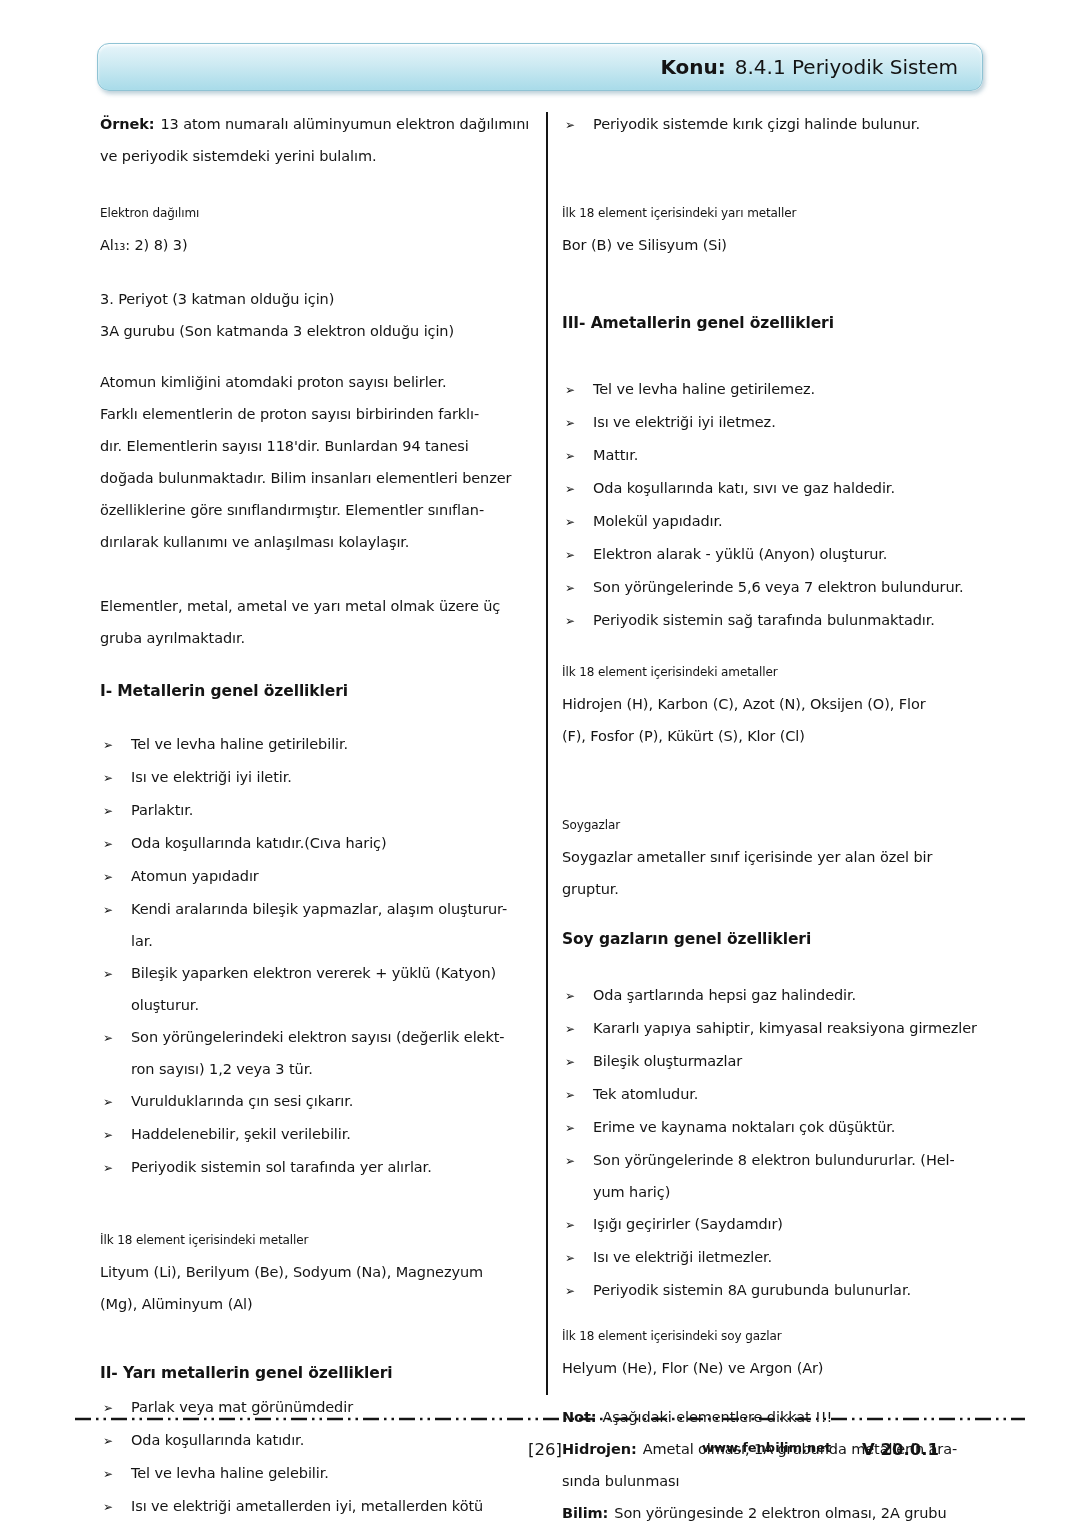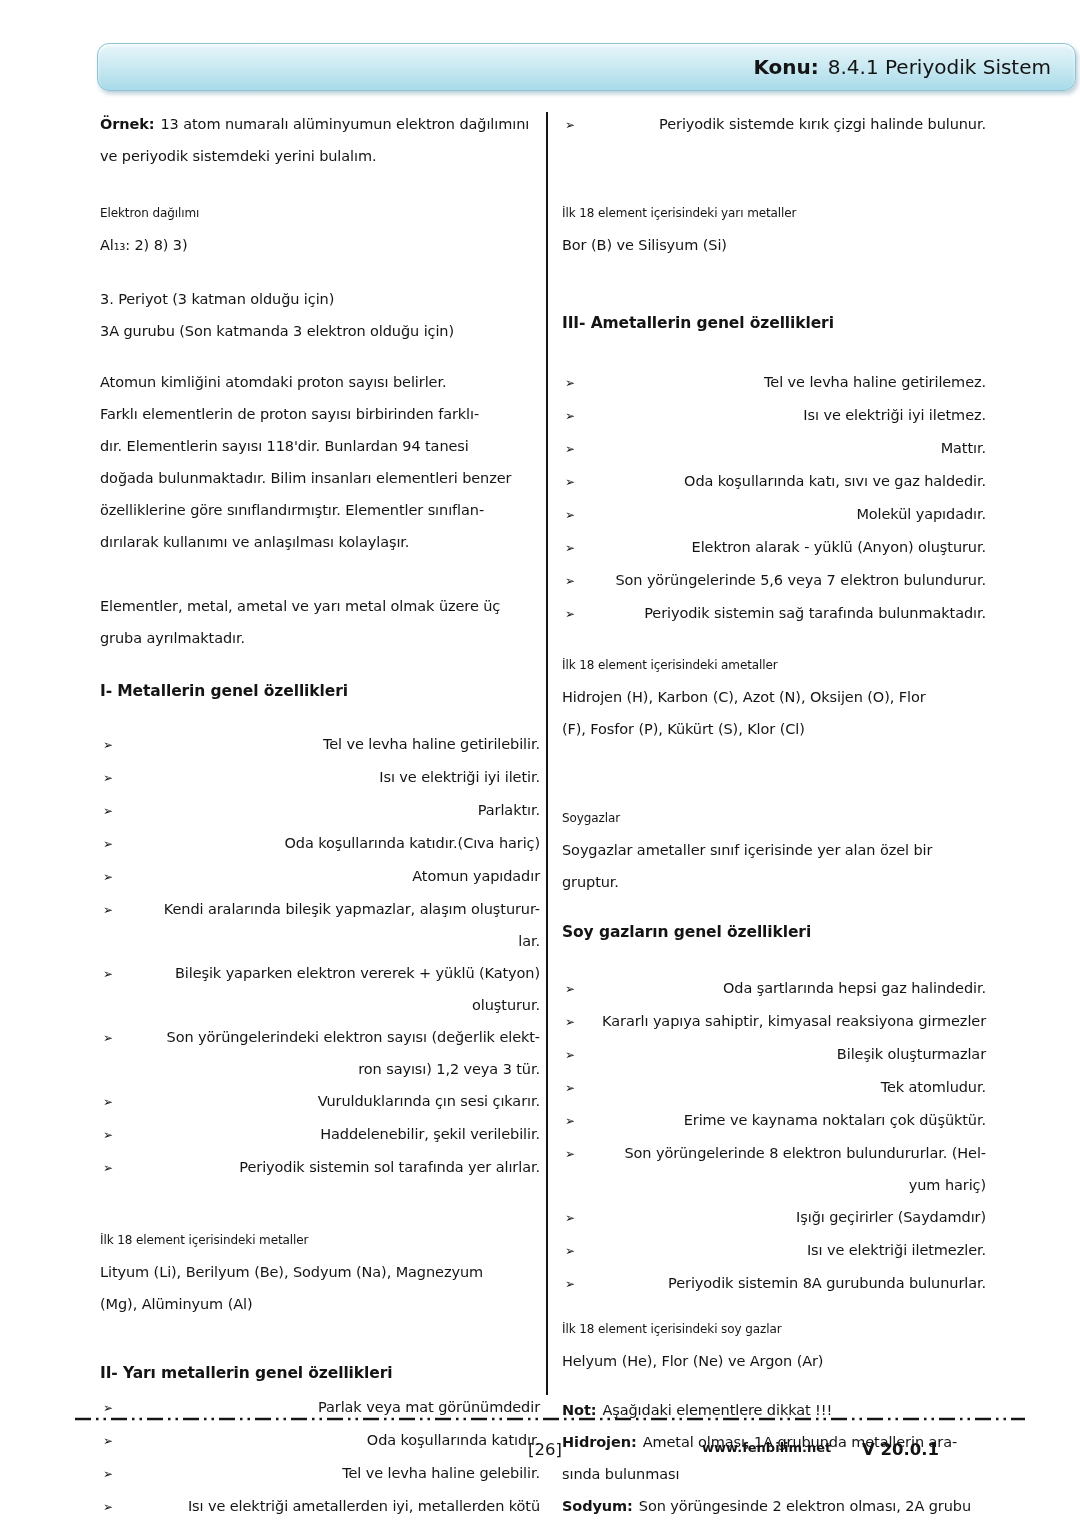--- a/index.html
+++ b/index.html
@@ -2,21 +2,21 @@
 <html><head>
 <meta charset="utf-8">
 <style>
   html,body{margin:0;padding:0;background:#ffffff;}
   .page{
     position:relative;width:1080px;height:1527px;background:#ffffff;
     font-family:"DejaVu Sans",sans-serif;color:#141414;overflow:hidden;
   }
   
   .banner{
-    position:absolute;left:97px;top:43px;width:979px;height:48px;
+    position:absolute;left:97px;top:43px;width:886px;height:48px;
     border-radius:12px;box-sizing:border-box;
     background:linear-gradient(180deg,#e7f5fa 0%,#cdeaf2 45%,#a8dbe9 100%);
     border:1px solid #8fc3d4;
     box-shadow:2px 3px 4px rgba(110,150,170,.45), inset 0 2px 3px rgba(255,255,255,.85);
     display:flex;align-items:center;justify-content:flex-end;padding-right:24px;
   }
   .banner .k{font-weight:bold;font-size:20px;margin-right:9px;}
   .banner .t{font-size:20px;}
   
   .divider{position:absolute;left:546px;top:112px;width:2px;height:1283px;background:#151515;}
@@ -25,21 +25,21 @@
   .col.left{left:100px;width:440px;}
   .col.right{left:562px;width:424px;}
   .blk{white-space:pre-line;}
   .h1{font-weight:bold;font-size:17px;letter-spacing:.2px;}
   .h2{font-weight:bold;font-size:15.5px;}
   .h3{font-weight:normal;font-size:12px;}
   .lbl{font-weight:bold;margin-right:6px;}
   ul.bl{list-style:none;margin:0;padding:0;}
   ul.bl li{display:flex;margin:0;}
   .blt{flex:0 0 28px;font-size:12px;padding-top:1px;padding-left:3px;}
-  .bt{flex:1;white-space:pre-line;text-align:right;}
+  .bt{flex:1;white-space:pre-line;}
   
   .dashrule{position:absolute;left:75px;top:1416px;}
   .pageno{position:absolute;left:528px;top:1440px;font-size:16.5px;}
   .site{position:absolute;left:702px;top:1440px;font-size:13px;font-weight:bold;}
   .ver{position:absolute;left:862px;top:1440px;font-size:16.5px;font-weight:bold;}
 </style>
 </head>
 <body>
 
 <div class="page">
@@ -180,21 +180,21 @@
           <span class="blt">➢</span>
           <span class="bt">Periyodik sistemde kırık çizgi halinde bulunur.</span>
         </li>
       </ul>
 
     <div style="margin-bottom:46px">
       <div class="h3">İlk 18 element içerisindeki yarı metaller</div>
       <div>Bor (B) ve Silisyum (Si)</div>
     </div>
 
-    <div class="h2" style="margin-bottom:27px">III- Ametallerin genel özellikleri</div>
+    <div class="h2" style="margin-bottom:34px">III- Ametallerin genel özellikleri</div>
 
     <ul class="bl" style="margin-bottom:19px">
 
         <li>
           <span class="blt">➢</span>
           <span class="bt">Tel ve levha haline getirilemez.</span>
         </li>
 
         <li>
           <span class="blt">➢</span>
@@ -300,21 +300,21 @@
       <div>Helyum (He), Flor (Ne) ve Argon (Ar)</div>
     </div>
 
     <div>
 
         <div class="blk"><span class="lbl">Not:</span><span style="white-space:pre-line">Aşağıdaki elementlere dikkat !!!</span></div>
 
         <div class="blk"><span class="lbl">Hidrojen:</span><span style="white-space:pre-line">Ametal olması, 1A grubunda metallerin ara-
 sında bulunması</span></div>
 
-        <div class="blk"><span class="lbl">Sodyum:</span><span style="white-space:pre-line">Son yörüngesinde 2 elektron olması, 2A grubu
+        <div class="blk"><span class="lbl">Bilim:</span><span style="white-space:pre-line">Son yörüngesinde 2 elektron olması, 2A grubu
 yerine 8A grubunda olması</span></div>
 
         <div class="blk"><span class="lbl">Bor:</span><span style="white-space:pre-line">Son yörüngesinde 3 elektron olması, metal olması
 gerekirken yarı metal olması</span></div>
       </div>
 
   </div>
 
   <svg class="dashrule" width="950" height="6">
     <line x1="0" y1="3" x2="950" y2="3" stroke="#141414" stroke-width="2.4" stroke-dasharray="16 5 2.5 5 2.5 5"></line>

